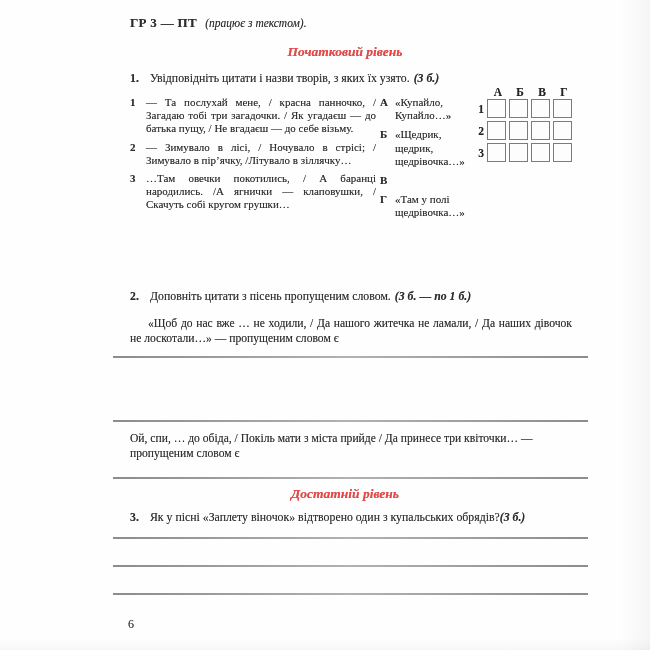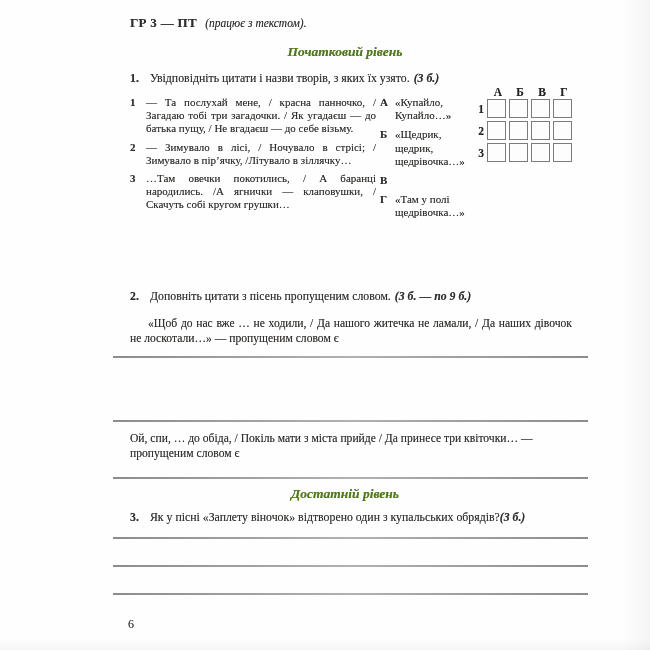--- a/index.html
+++ b/index.html
@@ -22,21 +22,21 @@
   }
 
   
   .header { position:absolute; left:130px; top:15px; font-size:13px; white-space:nowrap; }
   .header .code { font-weight:bold; letter-spacing:.3px; }
   .header .note { font-style:italic; font-size:11.5px; margin-left:5px; }
 
   
   .h-center {
     position:absolute; left:115px; width:460px; text-align:center;
-    font-weight:bold; font-style:italic; font-size:13.5px; color:#4d7c0f;
+    font-weight:bold; font-style:italic; font-size:13.5px; color:#ef4444;
   }
   .h-initial { top:44px; }
   .h-middle { top:264px; }
   .h-sufficient { top:486px; }
 
   
   .qline { position:absolute; left:130px; width:455px; font-size:11.8px; white-space:nowrap; }
   .q1 { top:71px; } .q2 { top:289px; } .q3 { top:510px; }
   .qnum { font-weight:bold; display:inline-block; width:20px; }
   .qpts { font-weight:bold; font-style:italic; margin-left:4px; }
@@ -148,21 +148,21 @@
       <span class="row-num">3</span>
       <span class="cell"></span>
         <span class="cell"></span>
         <span class="cell"></span>
         <span class="cell"></span>
     </div>
   </div>
 
 
   <div class="qline q2">
-    <span class="qnum">2.</span><span>Доповніть цитати з пісень пропущеним словом.</span><span class="qpts">(3 б. — по 9 б.)</span>
+    <span class="qnum">2.</span><span>Доповніть цитати з пісень пропущеним словом.</span><span class="qpts">(3 б. — по 1 б.)</span>
   </div>
 
   <div class="para para1">«Щоб до нас вже … не ходили, / Да нашого житечка не ламали, / Да наших дівочок не лоскотали…» — пропущеним словом є</div>
   <div class="rule rule1"></div>
 
   <div class="rule rule2"></div>
 
   <div class="para para3">Ой, спи, … до обіда, / Покіль мати з міста прийде / Да принесе три квіточки… — пропущеним словом є</div>
   <div class="rule rule3"></div>
 

